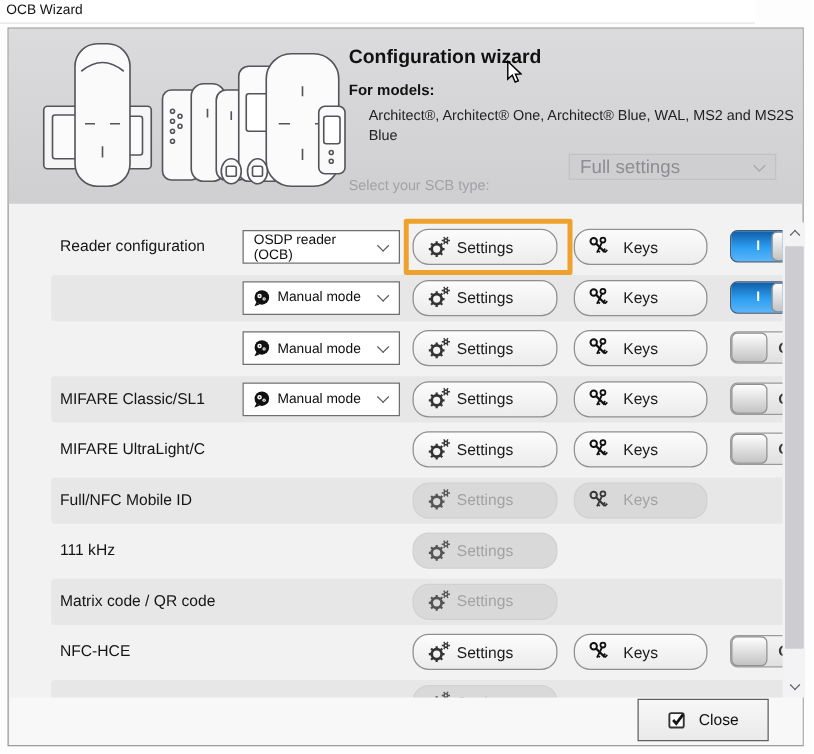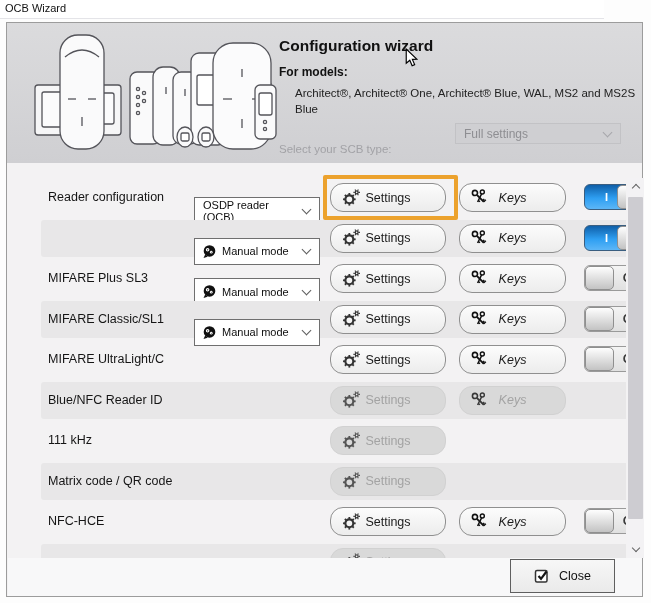--- a/index.html
+++ b/index.html
@@ -18,44 +18,44 @@
 
   
   .hero{position:absolute;left:0;top:0;width:635px;height:140px;
         background:linear-gradient(#dbdbdd,#cfcfd2);}
   .hero-title{position:absolute;left:272px;top:14px;font-size:15.5px;font-weight:700;color:#111;}
   .models-label{position:absolute;left:272px;top:42px;font-size:12px;font-weight:700;color:#111;}
   .models-text{position:absolute;left:272px;top:63px;width:352px;font-size:11.5px;line-height:1.35;color:#222;margin-left:16px;}
   .scb-label{position:absolute;left:272px;top:120px;font-size:11.5px;color:#a2a2a6;}
   .scb-select{position:absolute;left:448px;top:100px;width:166px;height:21px;background:#cfcfd2;
               border:1px solid #c2c2c5;display:flex;align-items:center;padding-left:8px;
-              font-size:12px;color:#8e8e92;}
+              font-size:15px;color:#8e8e92;}
   .scb-select .chev{border-color:#a7a7ab;}
 
   
   .rows-viewport{position:absolute;left:1px;top:140px;width:618px;height:408px;overflow:hidden;
                  padding-top:16px;padding-left:25px;}
   .row{position:relative;height:37px;margin:0 0 3.5px 8px;width:611px;}
   .row.band{background:#e8e7e8;border-radius:3px;}
   .rlabel{position:absolute;left:7px;top:0;line-height:37px;font-size:12.5px;color:#151515;}
 
-  .dd{position:absolute;left:153px;top:18px;width:126px;height:27px;background:#fff;
+  .dd{position:absolute;left:153px;top:5px;width:126px;height:27px;background:#fff;
       border:1px solid #6f6f6f;display:flex;align-items:center;font-size:11px;color:#0d0d0d;}
   .dd .modeic{display:flex;margin:0 5px 0 7px;}
   .dd.noicon .val{padding-left:8px;}
   .dd .val{flex:1;}
   .chev{width:7px;height:7px;border-left:1.6px solid #5d5d5d;border-bottom:1.6px solid #5d5d5d;
         transform:rotate(-45deg);margin:-3px 9px 0 0;}
 
   .btn{position:absolute;top:4px;height:29px;display:flex;align-items:center;justify-content:center;
        background:linear-gradient(#fcfcfc,#ececec);border:1px solid #8f8f8f;border-radius:13px;
        font-family:inherit;font-size:12.5px;color:#1b1b1b;padding:0;cursor:default;}
   .btn .ic{position:absolute;left:11px;display:flex;}
   .btn.settings{left:289px;width:116px;}
-  .btn.keys{left:418px;width:107px;font-style:italic;}
+  .btn.keys{left:418px;width:107px;}
   .btn.disabled{background:#d9d9d9;border:1px solid #d1d1d1;color:#a3a3a3;}
   .btn.disabled .ic{opacity:.8;}
 
   .hl{position:absolute;left:282px;top:-4px;width:135px;height:45px;border:4px solid #eca22d;
       border-radius:2px;z-index:2;pointer-events:none;}
 
   .toggle{position:absolute;left:543px;top:5px;width:63px;height:26px;border-radius:6px;}
   .toggle.on{background:linear-gradient(#0f5fa8,#2e9ff2 55%,#5cb6f7);border:1px solid #3a5e80;}
   .toggle.off{background:linear-gradient(#f4f4f4,#e0e0e0);border:1px solid #9a9a9a;}
   .handle{position:absolute;top:0;width:29px;height:24px;border-radius:5px;
@@ -258,21 +258,20 @@
               </svg>
             </span>
             <span>Keys</span>
           </button>
           <div class="toggle on">
             <span class="sym">I</span>
             <div class="handle"></div>
           </div>
         </div>
         <div class="row">
-          <span class="rlabel">MIFARE Plus SL3</span>
           <div class="dd">
             <span class="modeic">
               <svg width="15" height="15" viewBox="0 0 16 16">
                 <circle cx="8" cy="7.4" r="6.2" fill="#101010"></circle>
                 <path d="M3.4,11.2 L1.6,15 L6,13.5 Z" fill="#101010"></path>
                 <circle cx="6" cy="6.2" r="1.9" fill="#fff"></circle>
                 <circle cx="6" cy="6.2" r="0.7" fill="#101010"></circle>
                 <circle cx="9.9" cy="8.7" r="1.4" fill="#fff"></circle>
                 <circle cx="9.9" cy="8.7" r="0.5" fill="#101010"></circle>
               </svg>
@@ -433,21 +432,21 @@
               </svg>
             </span>
             <span>Keys</span>
           </button>
           <div class="toggle off">
             <span class="sym">O</span>
             <div class="handle"></div>
           </div>
         </div>
         <div class="row band">
-          <span class="rlabel">Blue/NFC Reader ID</span>
+          <span class="rlabel">Full/NFC Mobile ID</span>
           <button class="btn settings disabled">
             <span class="ic">
               <svg width="19" height="18" viewBox="0 0 22 20" stroke="#333" fill="none">
                 <circle cx="8.5" cy="11.5" r="4.6" stroke-width="2.5"></circle>
                 <g stroke-width="2.1">
                   <line x1="13.5" y1="11.5" x2="15.8" y2="11.5"></line>
                   <line x1="12.04" y1="15.04" x2="13.66" y2="16.66"></line>
                   <line x1="8.5" y1="16.5" x2="8.5" y2="18.8"></line>
                   <line x1="4.96" y1="15.04" x2="3.34" y2="16.66"></line>
                   <line x1="3.5" y1="11.5" x2="1.2" y2="11.5"></line>

